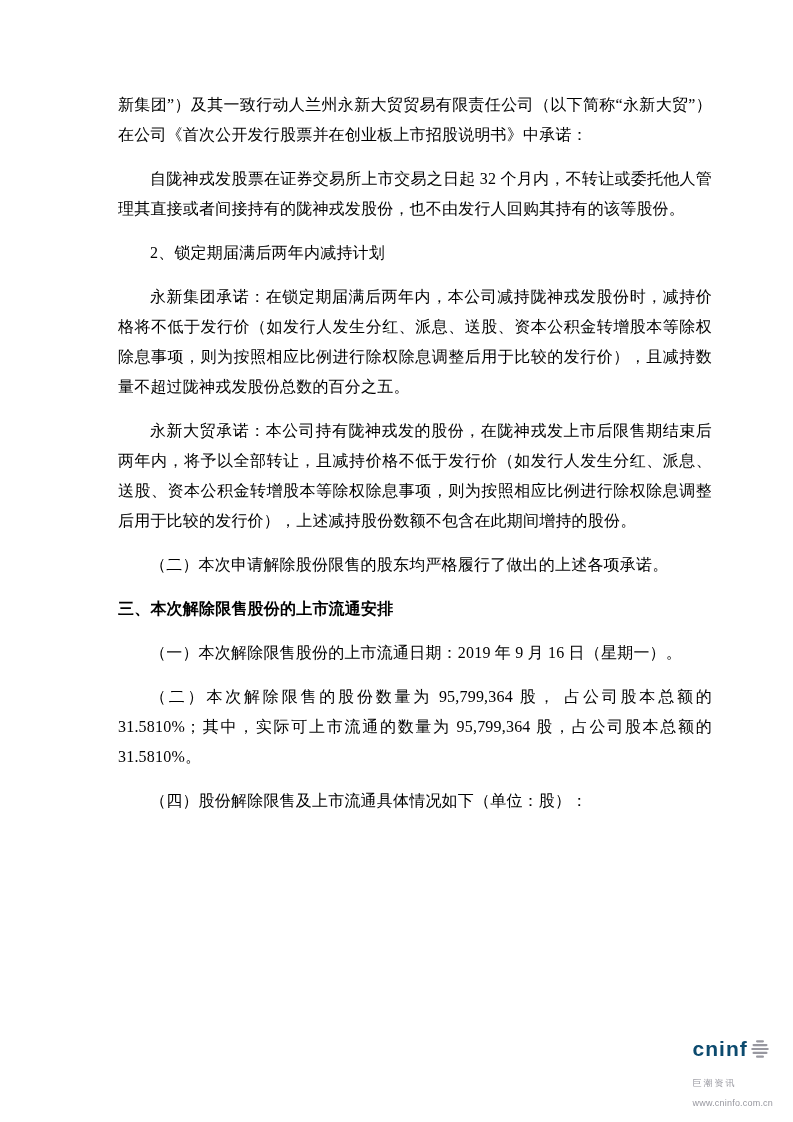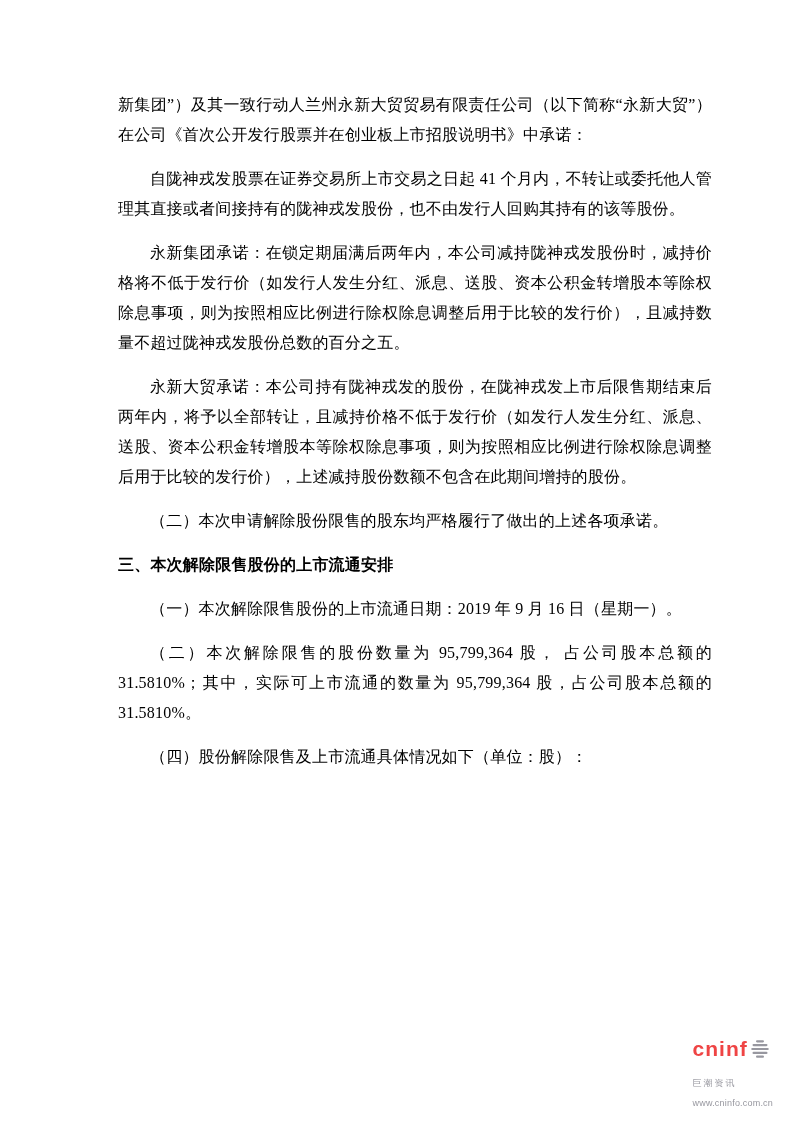--- a/index.html
+++ b/index.html
@@ -42,32 +42,33 @@
   .logo-top {
     display: flex;
     align-items: center;
     gap: 2px;
     justify-content: flex-start;
   }
   .logo-word {
     font-size: 21px;
     font-weight: bold;
     letter-spacing: 1px;
-    color: #ef4444;
+    color: #0c4a6e;
   }
   .logo-brand { font-size: 9px; margin-top: 17px; letter-spacing: 2px; }
   .logo-url   { font-size: 9px; margin-top: 9px; letter-spacing: 0.2px; }
 </style>
 </head>
 <body>
 
 <div class="page">
 
   <p class="para">新集团”）及其一致行动人兰州永新大贸贸易有限责任公司（以下简称“永新大贸”）在公司《首次公开发行股票并在创业板上市招股说明书》中承诺：</p>
-  <p class="para indent">自陇神戎发股票在证券交易所上市交易之日起 41 个月内，不转让或委托他人管理其直接或者间接持有的陇神戎发股份，也不由发行人回购其持有的该等股份。</p>
+  <p class="para indent">自陇神戎发股票在证券交易所上市交易之日起 32 个月内，不转让或委托他人管理其直接或者间接持有的陇神戎发股份，也不由发行人回购其持有的该等股份。</p>
+  <p class="para indent">2、锁定期届满后两年内减持计划</p>
   <p class="para indent">永新集团承诺：在锁定期届满后两年内，本公司减持陇神戎发股份时，减持价格将不低于发行价（如发行人发生分红、派息、送股、资本公积金转增股本等除权除息事项，则为按照相应比例进行除权除息调整后用于比较的发行价），且减持数量不超过陇神戎发股份总数的百分之五。</p>
   <p class="para indent">永新大贸承诺：本公司持有陇神戎发的股份，在陇神戎发上市后限售期结束后两年内，将予以全部转让，且减持价格不低于发行价（如发行人发生分红、派息、送股、资本公积金转增股本等除权除息事项，则为按照相应比例进行除权除息调整后用于比较的发行价），上述减持股份数额不包含在此期间增持的股份。</p>
   <p class="para indent">（二）本次申请解除股份限售的股东均严格履行了做出的上述各项承诺。</p>
   <p class="para heading">三、本次解除限售股份的上市流通安排</p>
   <p class="para indent">（一）本次解除限售股份的上市流通日期：2019 年 9 月 16 日（星期一）。</p>
   <p class="para indent">（二）本次解除限售的股份数量为 95,799,364 股， 占公司股本总额的 31.5810%；其中，实际可上市流通的数量为 95,799,364 股，占公司股本总额的 31.5810%。</p>
   <p class="para indent">（四）股份解除限售及上市流通具体情况如下（单位：股）：</p>
 
   <div class="cninfo">
     <div class="logo-top">

